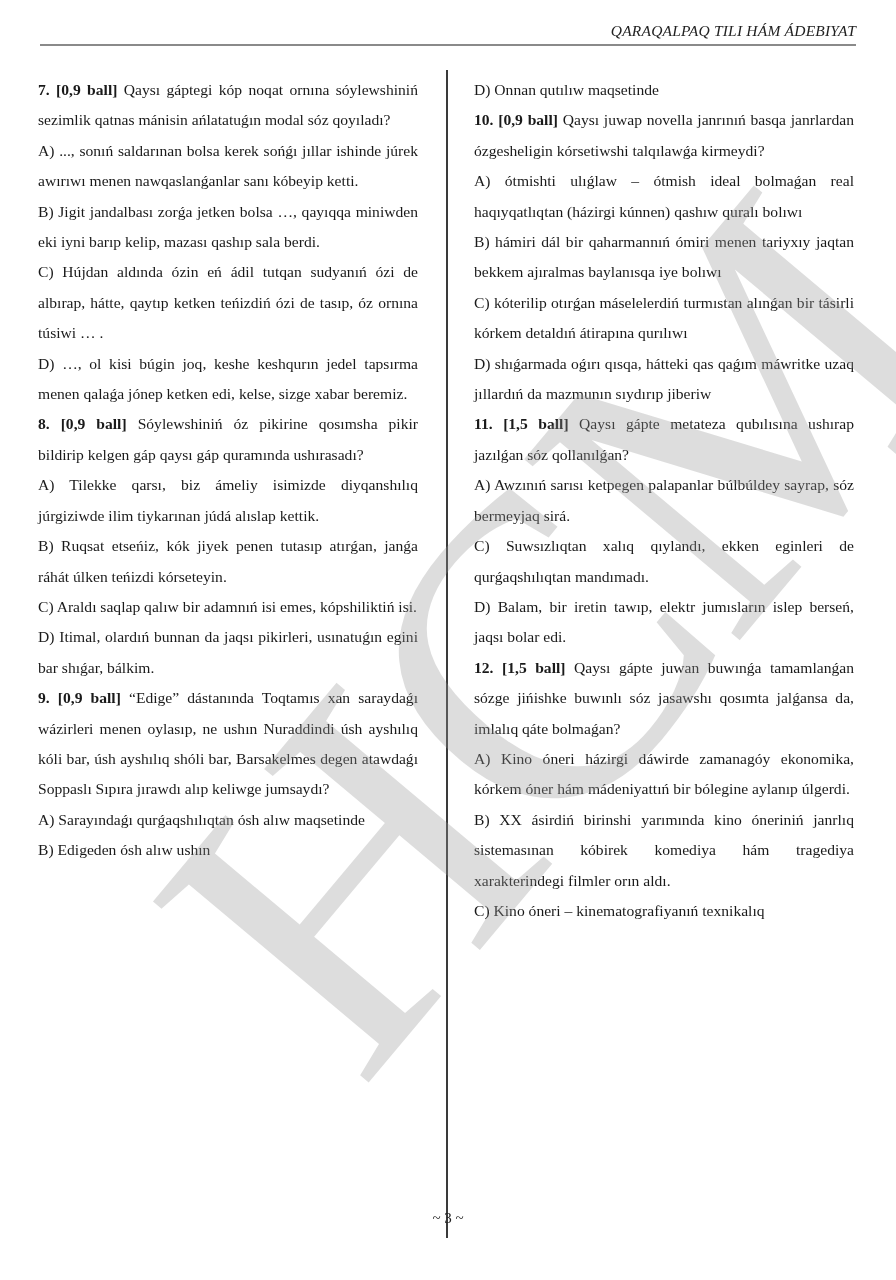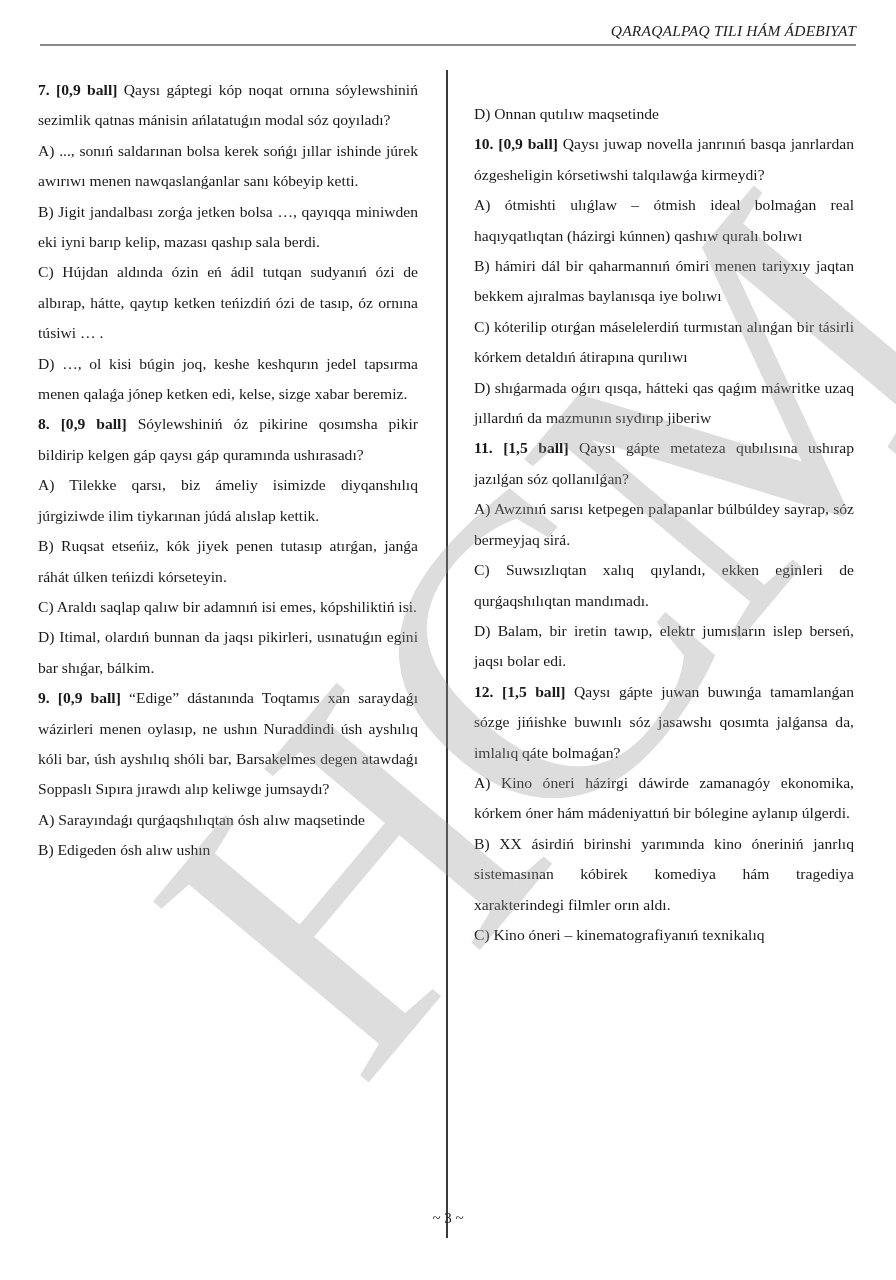--- a/index.html
+++ b/index.html
@@ -15,21 +15,21 @@
     font-style: italic; font-size: 15.5px; letter-spacing: 0.2px; line-height: 26px; color: #222;
   }
   .divider {
     position: absolute; left: 446px; top: 70px; width: 1.5px; height: 1168px; background: #3a3a3a;
   }
   .col {
     position: absolute; top: 75px; width: 380px;
     font-size: 15.6px; line-height: 30.4px; text-align: justify;
   }
   .col.left { left: 38px; }
-  .col.right { left: 474px; margin-top: 24px; }
+  .col.right { left: 474px; }
   .para { margin: 0; text-align: justify; }
   .q-head { font-weight: bold; }
   .footer {
     position: absolute; left: 0; top: 1210px; width: 896px; text-align: center;
     font-size: 15px; color: #222;
   }
   .watermark {
     position: absolute; left: 0; top: 0; width: 896px; height: 1280px; pointer-events: none; z-index: 5;
   }
   .watermark span {

